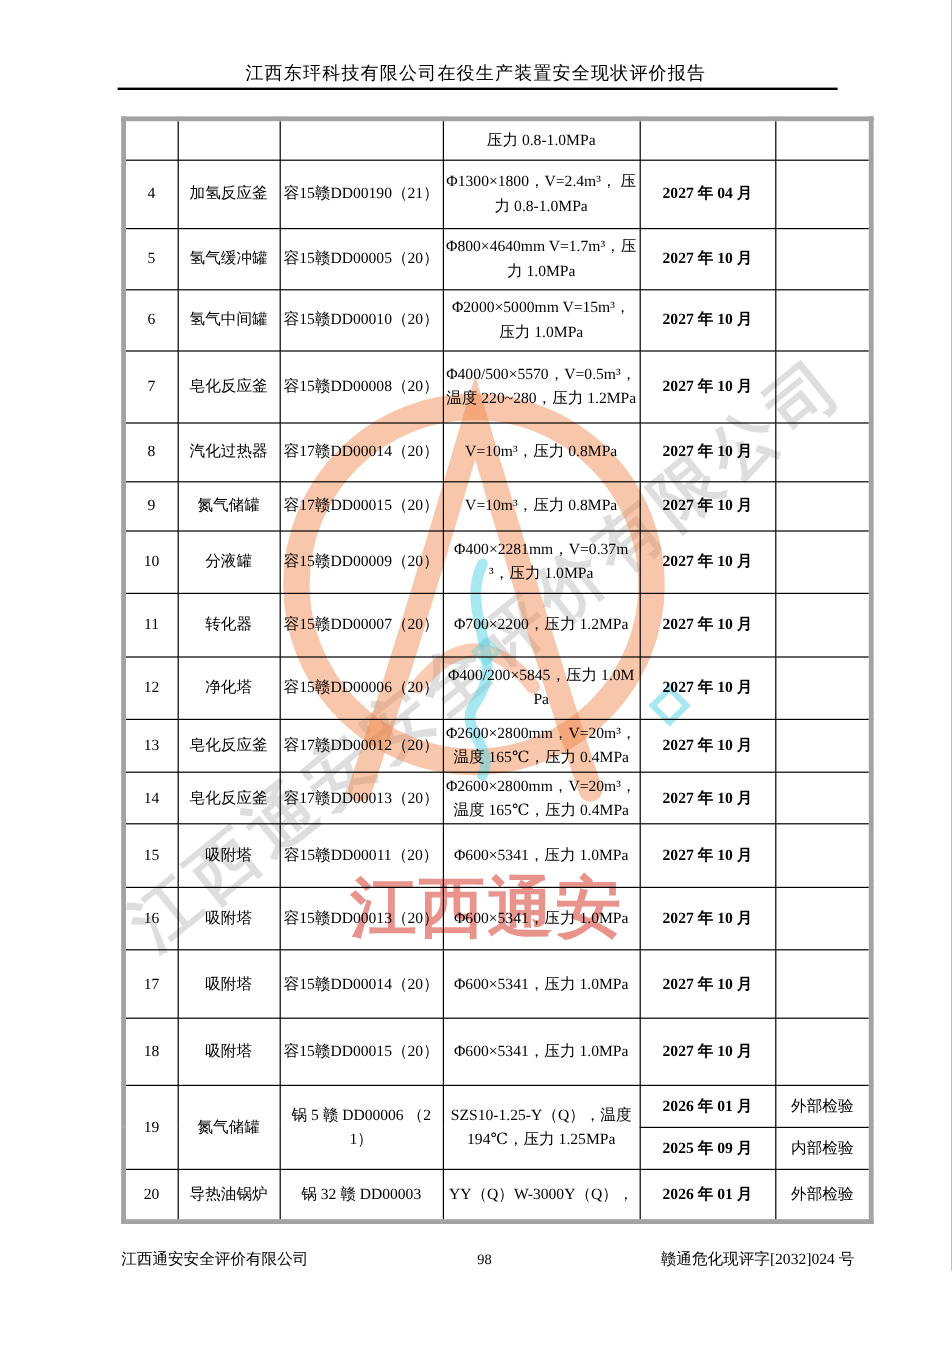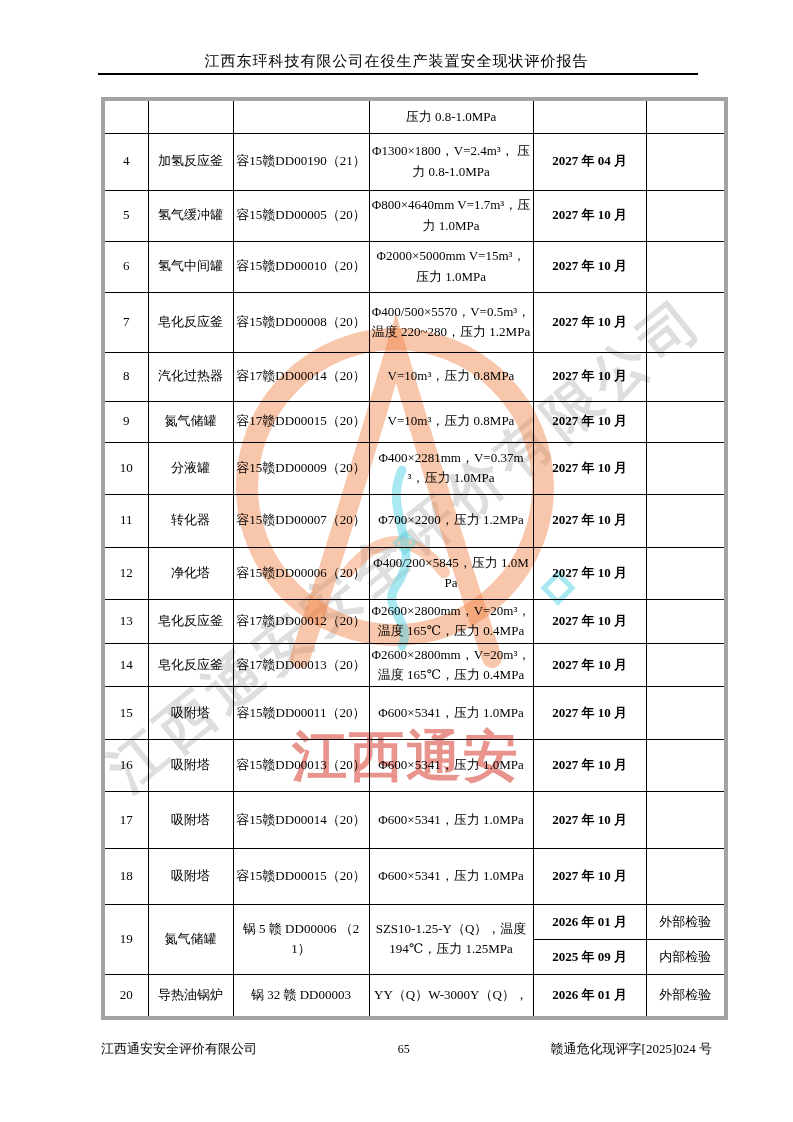--- a/index.html
+++ b/index.html
@@ -229,17 +229,17 @@
           <td class="c-reg">锅 32 赣 DD00003</td>
           <td class="c-spec">YY（Q）W-3000Y（Q），</td>
           <td class="c-date">2026 年 01 月</td>
           <td class="c-insp">外部检验</td>
         </tr>
       </tbody>
   </table>
 
   <div class="footer">
     <span>江西通安安全评价有限公司</span>
-    <span class="f-page">65</span>
-    <span>赣通危化现评字[2025]024 号</span>
+    <span class="f-page">98</span>
+    <span>赣通危化现评字[2032]024 号</span>
   </div>
 
 </div>
 
 </body></html>

